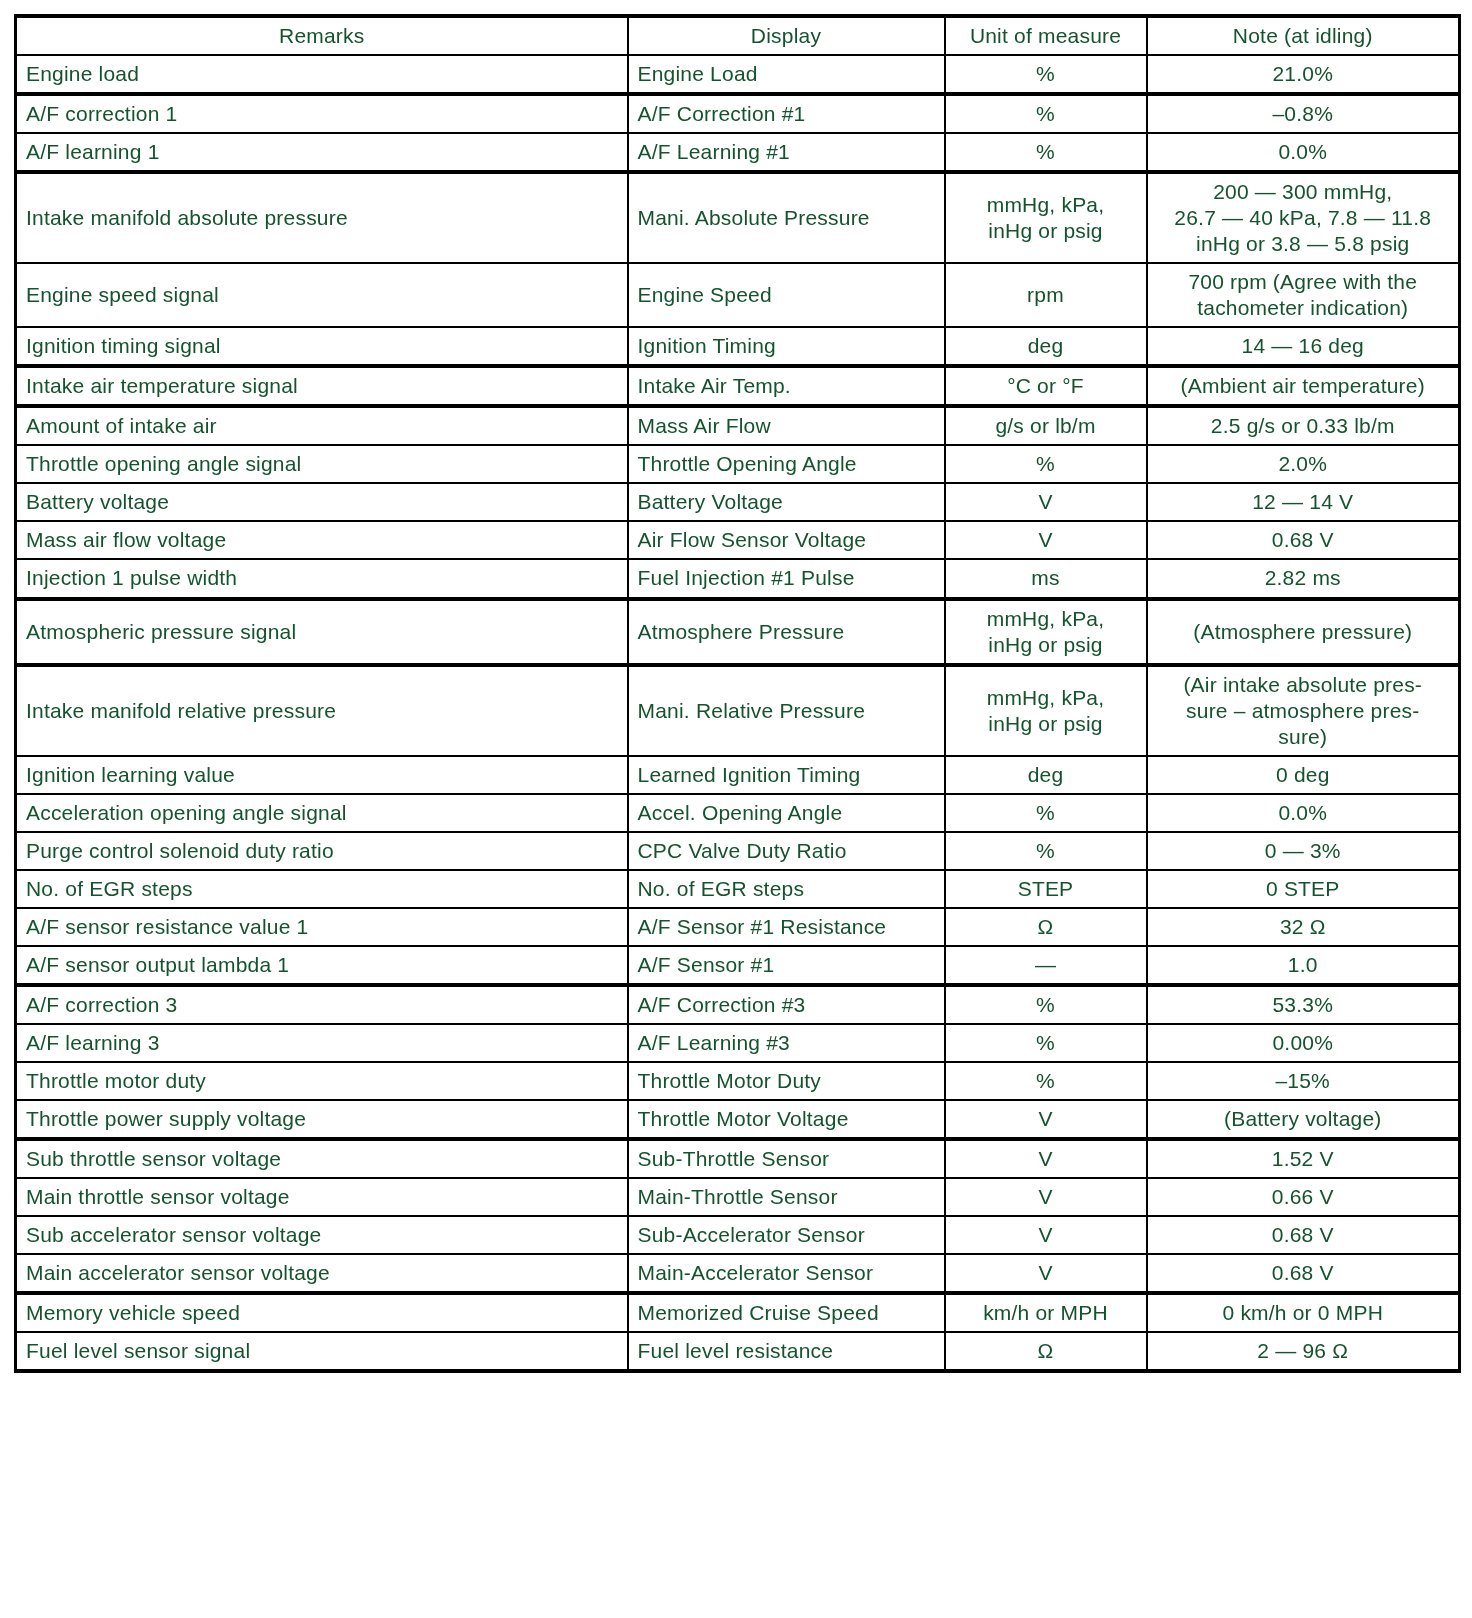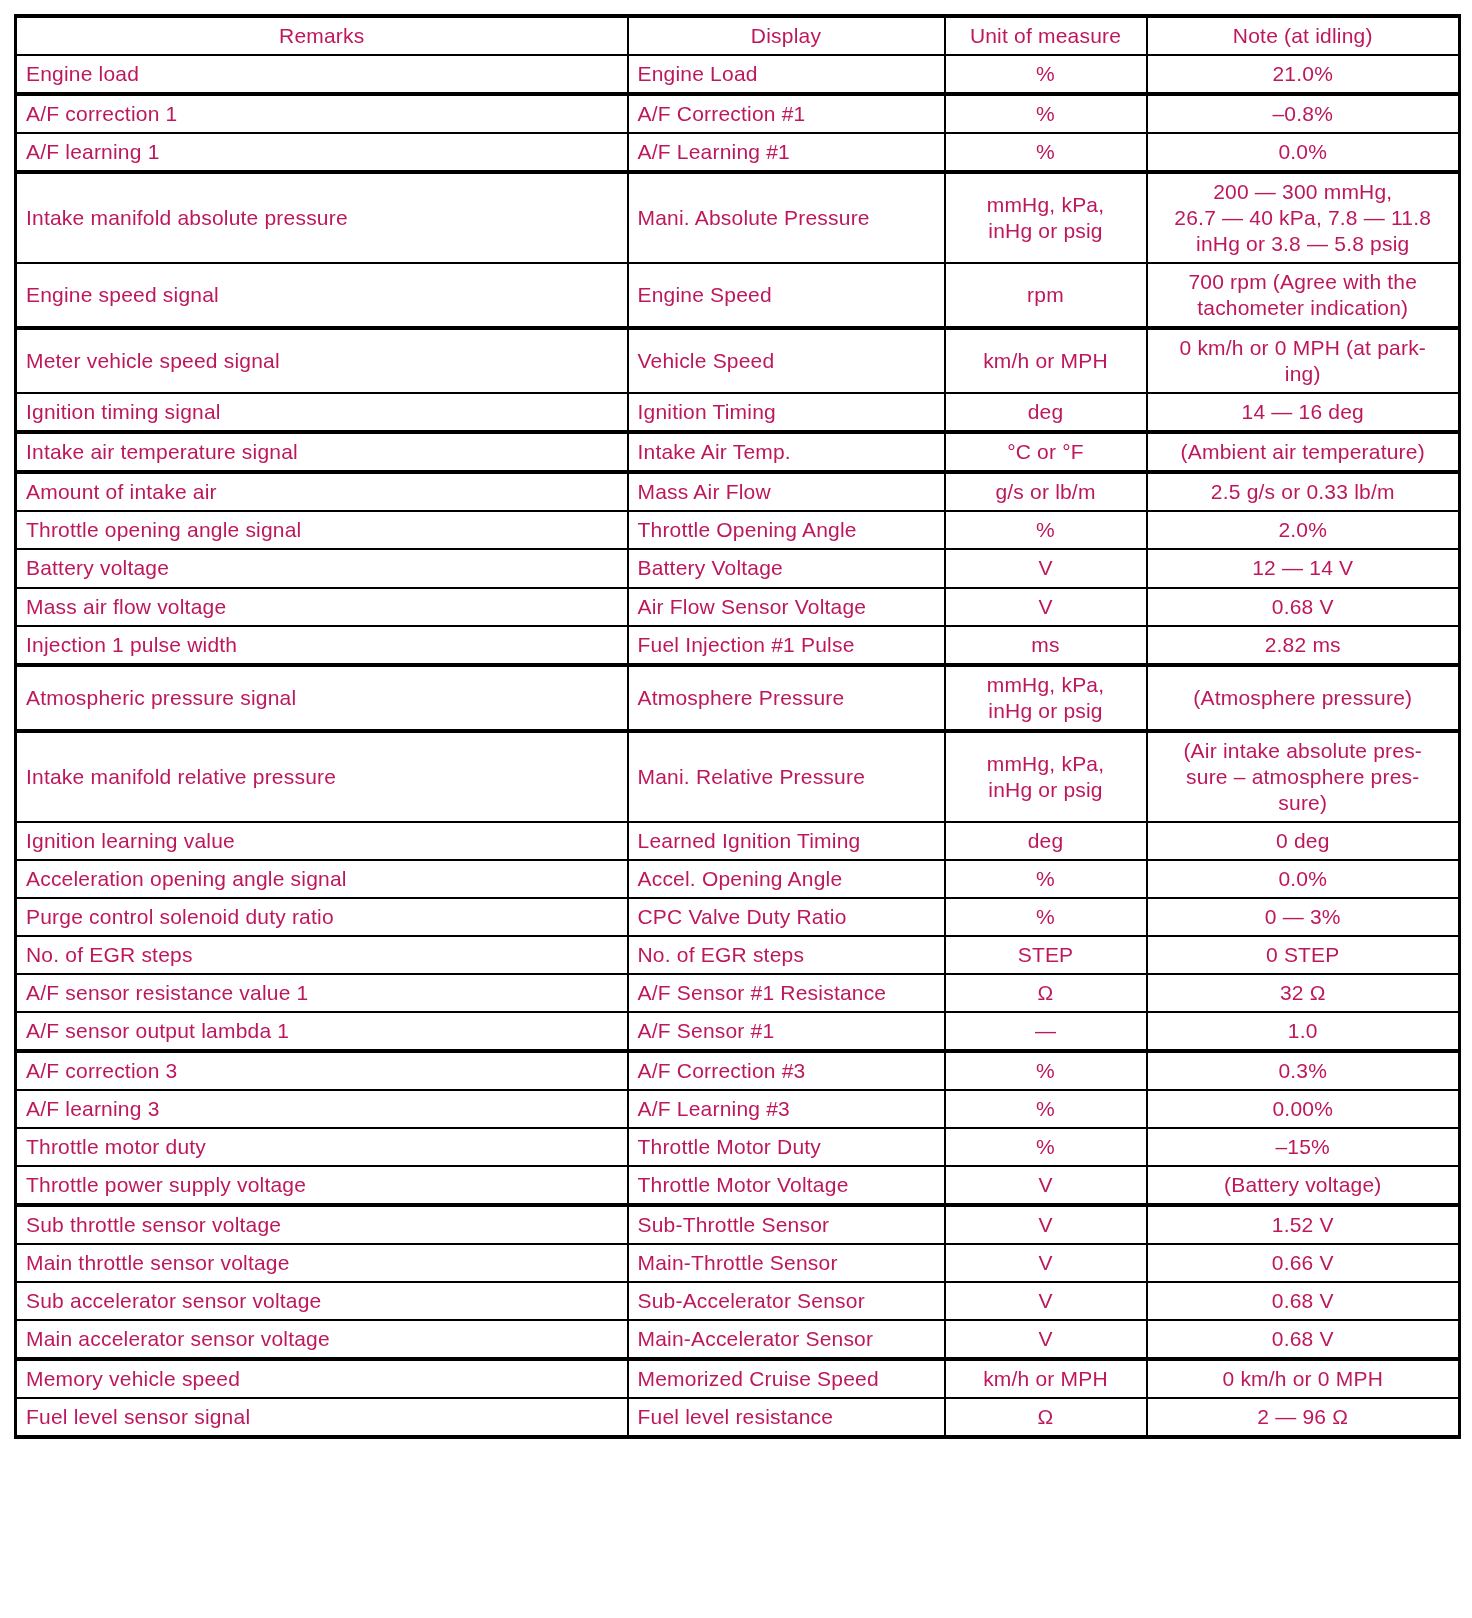--- a/index.html
+++ b/index.html
@@ -6,21 +6,21 @@
     margin: 0;
     padding: 0;
     background: #ffffff;
   }
   .page {
     position: relative;
     width: 1320px;
     height: 1618px;
     background: #ffffff;
     font-family: "Liberation Sans", "DejaVu Sans", sans-serif;
-    color: #be185d;
+    color: #14532d;
   }
   table.datatable {
     position: absolute;
     left: 14px;
     top: 14px;
     width: 1444px;
     table-layout: fixed;
     border-collapse: collapse;
     border-top: 4px solid #000;
     border-bottom: 4px solid #000;
@@ -97,27 +97,20 @@
 26.7 — 40 kPa, 7.8 — 11.8
 inHg or 3.8 — 5.8 psig</td>
         </tr>
         <tr>
           <td class="c-remarks">Engine speed signal</td>
           <td class="c-display">Engine Speed</td>
           <td class="c-unit">rpm</td>
           <td class="c-note">700 rpm (Agree with the
 tachometer indication)</td>
         </tr>
-        <tr class="thick-top">
-          <td class="c-remarks">Meter vehicle speed signal</td>
-          <td class="c-display">Vehicle Speed</td>
-          <td class="c-unit">km/h or MPH</td>
-          <td class="c-note">0 km/h or 0 MPH (at park-
-ing)</td>
-        </tr>
         <tr>
           <td class="c-remarks">Ignition timing signal</td>
           <td class="c-display">Ignition Timing</td>
           <td class="c-unit">deg</td>
           <td class="c-note">14 — 16 deg</td>
         </tr>
         <tr class="thick-top">
           <td class="c-remarks">Intake air temperature signal</td>
           <td class="c-display">Intake Air Temp.</td>
           <td class="c-unit">°C or °F</td>
@@ -202,21 +195,21 @@
         <tr>
           <td class="c-remarks">A/F sensor output lambda 1</td>
           <td class="c-display">A/F Sensor #1</td>
           <td class="c-unit">—</td>
           <td class="c-note">1.0</td>
         </tr>
         <tr class="thick-top">
           <td class="c-remarks">A/F correction 3</td>
           <td class="c-display">A/F Correction #3</td>
           <td class="c-unit">%</td>
-          <td class="c-note">0.3%</td>
+          <td class="c-note">53.3%</td>
         </tr>
         <tr>
           <td class="c-remarks">A/F learning 3</td>
           <td class="c-display">A/F Learning #3</td>
           <td class="c-unit">%</td>
           <td class="c-note">0.00%</td>
         </tr>
         <tr>
           <td class="c-remarks">Throttle motor duty</td>
           <td class="c-display">Throttle Motor Duty</td>

